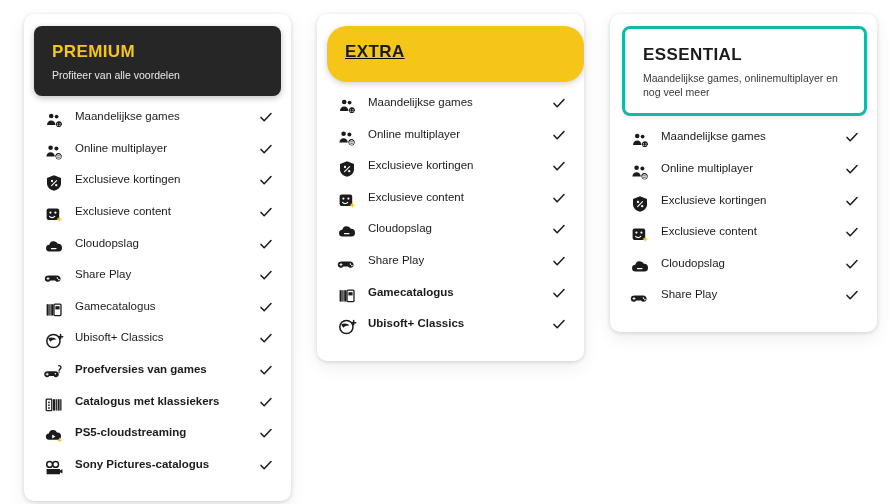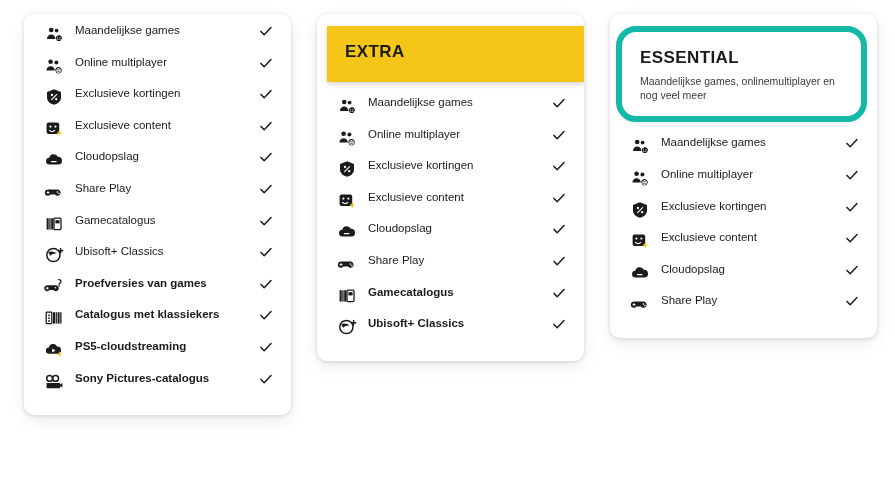--- a/index.html
+++ b/index.html
@@ -38,28 +38,29 @@
   }
   .plan-premium .plan-header {
     background: #262626;
     margin: 12px 10px 4px 10px;
     border-radius: 8px;
     box-shadow: 0 2px 6px rgba(0,0,0,0.25);
   }
   .plan-extra .plan-header {
     background: #f5c518;
     margin: 12px 0 4px 10px;
-    border-radius: 0;
+    border-radius: 20px;
     box-shadow: 0 2px 6px rgba(0,0,0,0.18);
+    text-decoration: underline;
   }
   .plan-essential .plan-header {
     background: #ffffff;
-    margin: 12px 10px 4px 6px;
-    border-radius: 20px;
-    border: 6px solid #14b8a6;
+    margin: 12px 10px 4px 12px;
+    border-radius: 8px;
+    border: 3px solid #14b8a6;
     box-shadow: 0 2px 5px rgba(0,0,0,0.08);
   }
   .plan-title {
     font-size: 17px;
     font-weight: bold;
     letter-spacing: 0.4px;
     margin: 0 0 6px 0;
   }
   .plan-premium .plan-title { color: #f5c518; }
   .plan-extra .plan-title { color: #1b1b1b; }
@@ -112,20 +113,24 @@
     color: #1b1b1b;
   }
   .check svg { display: block; }
   .feature-icon svg { display: block; }
 </style>
 </head>
 <body>
 
 <div class="board">
     <div class="plan plan-premium">
+      <div class="plan-header">
+        <div class="plan-title">PREMIUM</div>
+        <div class="plan-sub">Profiteer van alle voordelen</div>
+      </div>
       <ul class="features">
         <li class="feature">
           <span class="feature-icon">
             <svg width="20" height="20" viewBox="0 0 20 20">
               <circle cx="7.2" cy="6" r="2.3" fill="#1b1b1b"></circle>
               <circle cx="12.6" cy="6.6" r="1.9" fill="#1b1b1b"></circle>
               <path d="M3 15c0-2.6 1.9-4.4 4.2-4.4S11.4 12.4 11.4 15z" fill="#1b1b1b"></path>
               <path d="M11.8 15c0-2.2 1.4-3.7 3.2-3.7S18 12.8 18 15z" fill="#1b1b1b"></path>
               <circle cx="14.8" cy="14.4" r="2.6" fill="#1b1b1b"></circle>
               <text x="14.8" y="15.9" font-size="3.6" fill="#fff" text-anchor="middle" font-family="Liberation Sans, sans-serif">12</text>

